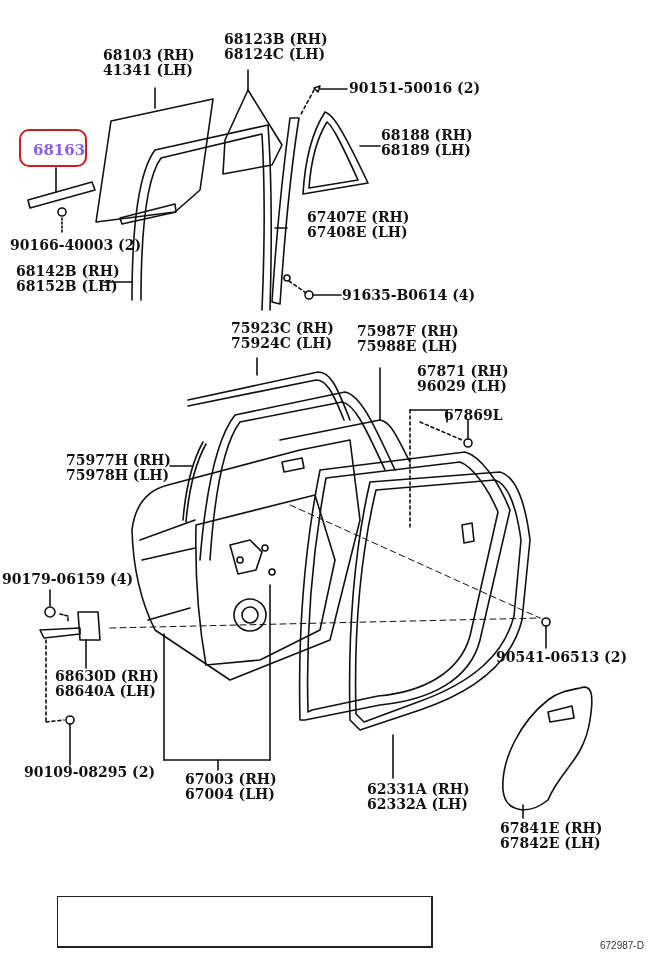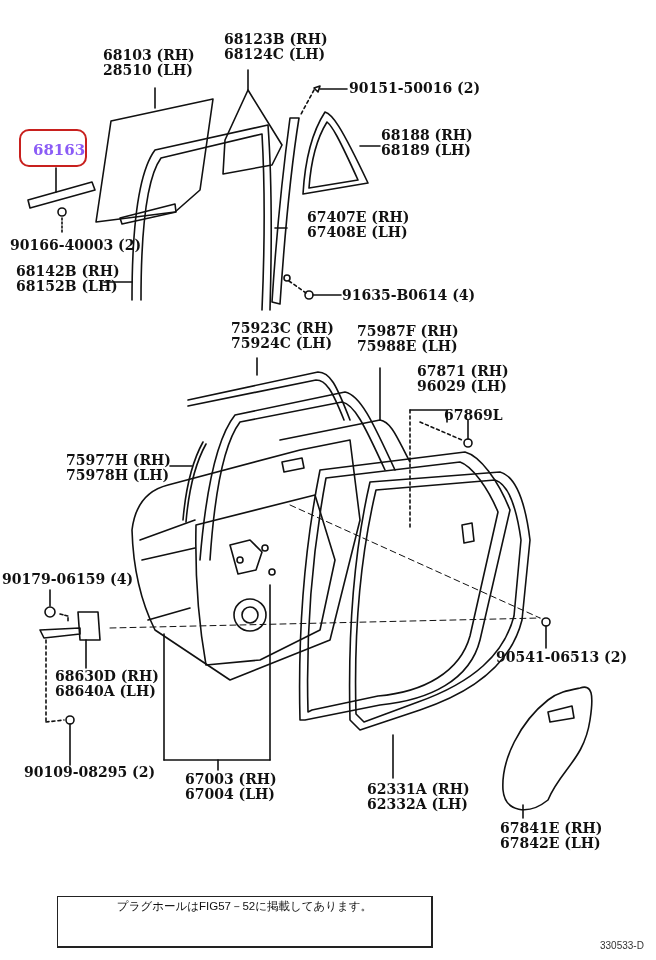--- a/index.html
+++ b/index.html
@@ -141,21 +141,21 @@
       <line x1="523" y1="805" x2="523" y2="818"></line>
     </g>
   </g>
 </svg>
 
 <div class="callout-box"></div>
 <div class="callout-text">68163</div>
 
 <div class="lbl" style="left:103px;top:48px;">
   <span class="row">68103 (RH)</span>
-  <span class="row">28510 (LH)</span>
+  <span class="row">41341 (LH)</span>
 </div>
 <div class="lbl" style="left:224px;top:32px;">
   <span class="row">68123B (RH)</span>
   <span class="row">68124C (LH)</span>
 </div>
 <div class="lbl" style="left:349px;top:81px;">
   <span class="row">90151-50016 (2)</span>
 </div>
 <div class="lbl" style="left:381px;top:128px;">
   <span class="row">68188 (RH)</span>
@@ -214,16 +214,15 @@
 <div class="lbl" style="left:367px;top:782px;">
   <span class="row">62331A (RH)</span>
   <span class="row">62332A (LH)</span>
 </div>
 <div class="lbl" style="left:500px;top:821px;">
   <span class="row">67841E (RH)</span>
   <span class="row">67842E (LH)</span>
 </div>
 
 <div class="note-box">
-  <span>プラグホールはFIG57－52に掲載してあります。</span>
-</div>
-
-<div class="fig-id">330533-D</div>
+</div>
+
+<div class="fig-id">672987-D</div>
 
 </body></html>

